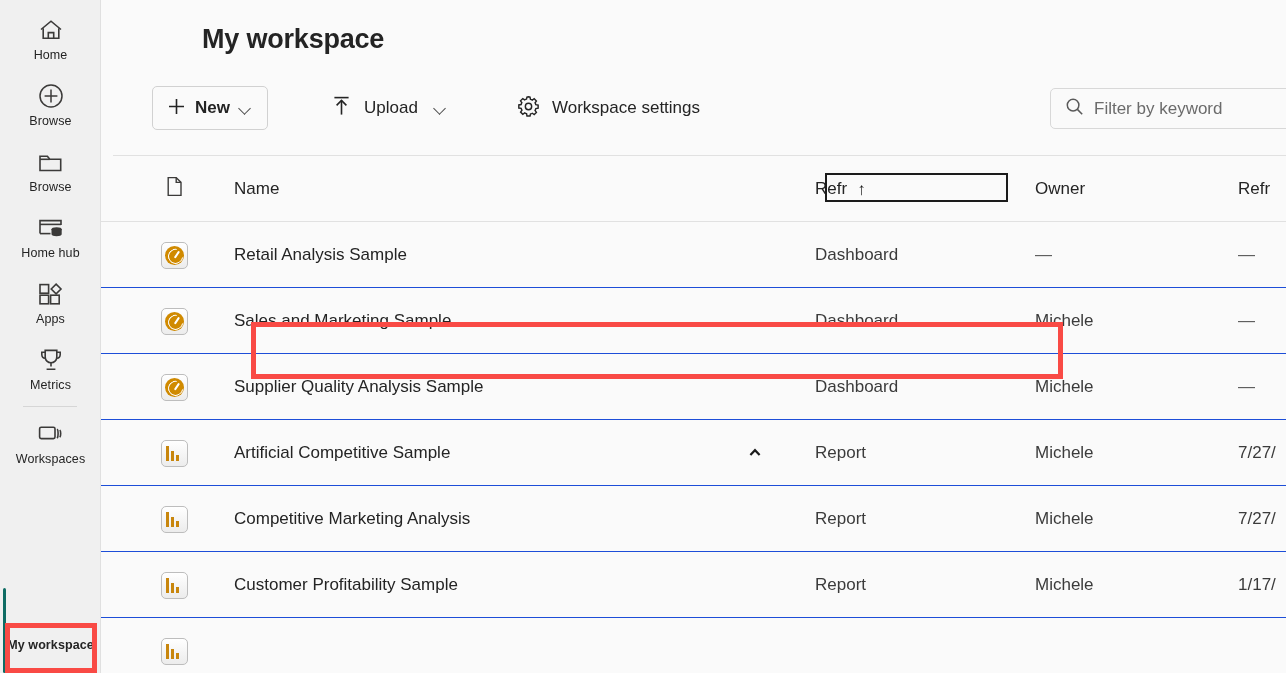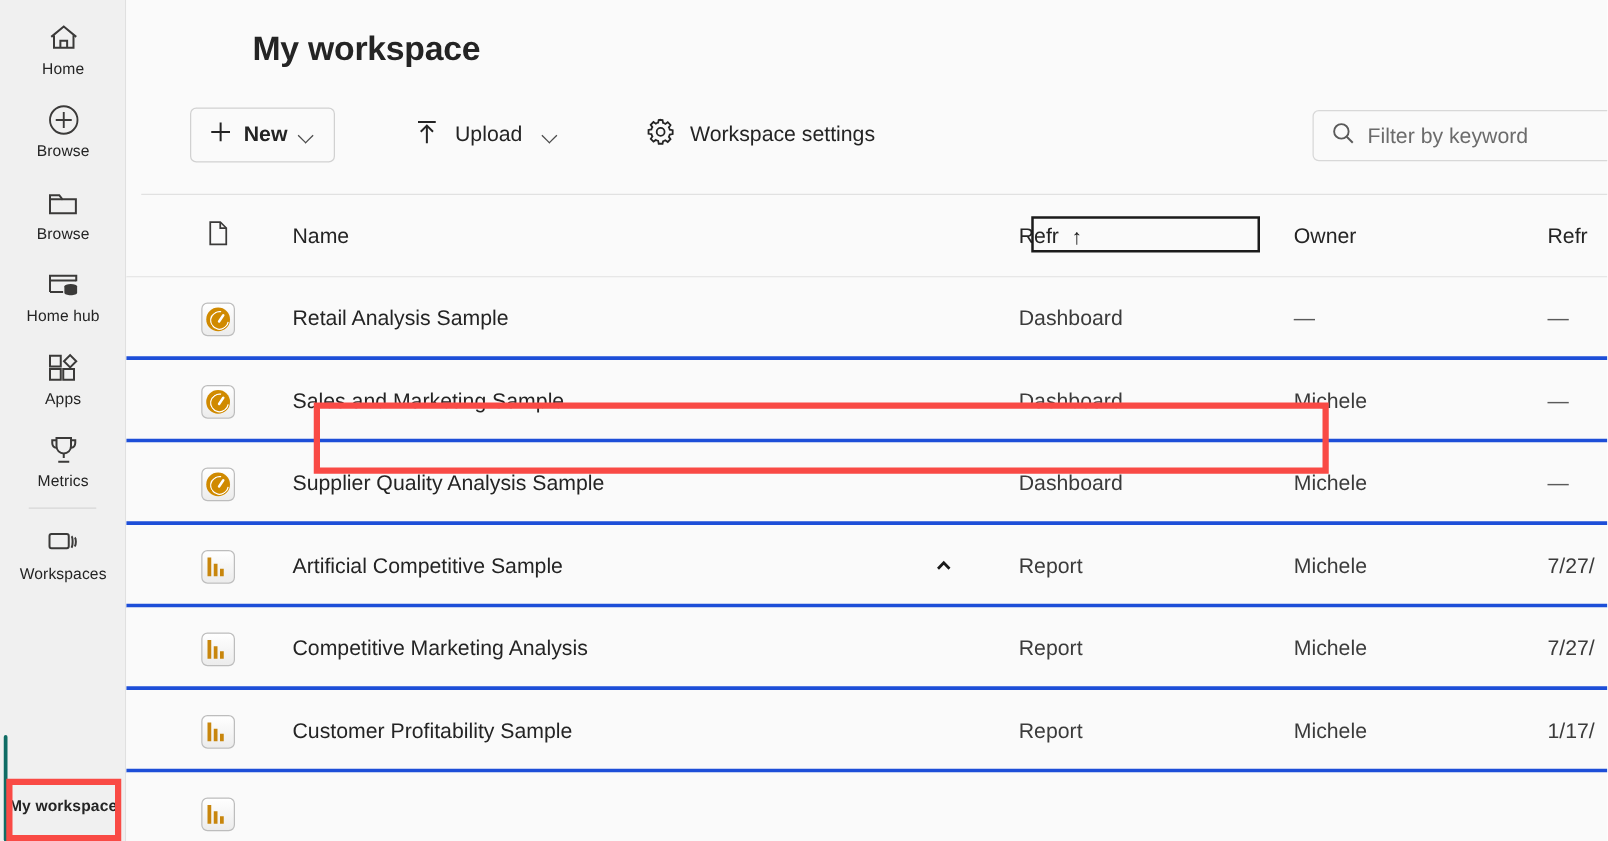--- a/index.html
+++ b/index.html
@@ -199,21 +199,21 @@
     display: inline-block;
     margin-left: 10px;
     font-size: 17px;
     line-height: 1;
     color: #1b1b1b;
   }
 
   .row {
     position: relative;
     height: 66px;
-    border-bottom: 3px solid #1d4ed8;
+    border-bottom: 1px solid #1d4ed8;
     background: #fafafa;
     cursor: pointer;
   }
   .cell {
     position: absolute;
     top: 0; height: 66px;
     display: flex; align-items: center;
     font-size: 17px;
     color: #242424;
     white-space: nowrap;

